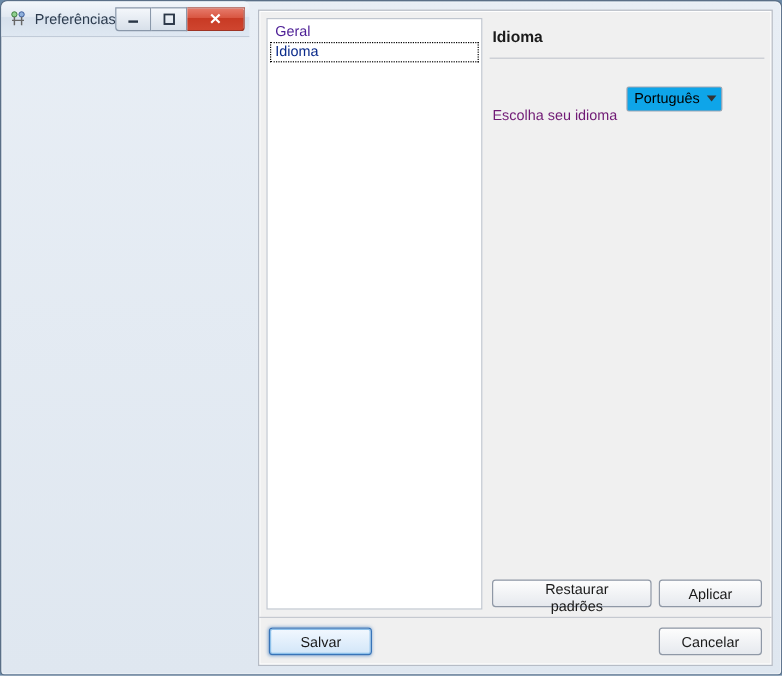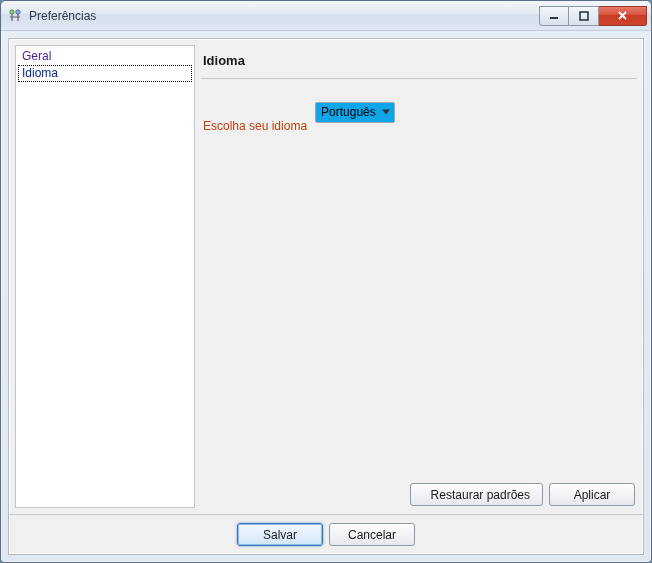--- a/index.html
+++ b/index.html
@@ -3,21 +3,21 @@
 <meta charset="utf-8">
 <style>
 * { box-sizing: border-box; margin: 0; padding: 0; font-family: "Segoe UI", Tahoma, sans-serif; font-size: 12px; }
 body { background: #6b8aa8; width: 652px; height: 563px; overflow: hidden; }
 
 .window {
   width: 652px; height: 563px;
   background: linear-gradient(to bottom, #e8eef5 0%, #dfe7f0 100%);
   border: 1px solid #5a6f87;
   border-radius: 6px 6px 4px 4px;
-  display: flex; flex-direction: column;
+  display: flex; flex-direction: row;
   box-shadow: 0 0 0 1px rgba(255,255,255,0.4) inset;
 }
 
 .titlebar {
   height: 30px; display: flex; align-items: center;
   padding: 0 2px 0 6px;
   background: linear-gradient(to bottom, #f3f7fb 0%, #e2e9f2 45%, #d6e0ec 46%, #dfe8f2 100%);
   border-radius: 5px 5px 0 0;
   border-bottom: 1px solid #c1cbd8;
 }
@@ -62,40 +62,40 @@
 }
 .page-title {
   font-weight: bold; font-size: 13px; color: #1a1a1a;
   padding: 8px 2px 10px 2px;
   border-bottom: 1px solid #c5c9d0;
 }
 .form-row {
   display: flex; align-items: center; gap: 8px;
   padding: 12px 2px;
 }
-.form-row label { color: #c2410c; margin-top: 28px; }
+.form-row label { color: #701a75; margin-top: 28px; }
 .select {
   border: 1px solid #9da6b3; background: #0ea5e9;
   height: 21px; padding: 0 18px 0 5px;
   display: inline-flex; align-items: center; position: relative;
   border-radius: 2px;
 }
 .select .caret {
   position: absolute; right: 4px; top: 50%; transform: translateY(-50%);
   width: 0; height: 0; border-left: 4px solid transparent; border-right: 4px solid transparent; border-top: 5px solid #333;
 }
 
 .main-footer {
   margin-top: auto; display: flex; justify-content: flex-end; gap: 6px;
   padding: 4px 2px 2px 2px;
 }
 
 .dialog-footer {
   border-top: 1px solid #c5c9d0;
-  padding: 8px; display: flex; justify-content: center; gap: 6px;
+  padding: 8px; display: flex; justify-content: space-between; gap: 6px;
 }
 
 button.btn {
   min-width: 86px; height: 23px; padding: 0 12px;
   background: linear-gradient(to bottom, #fdfdfd, #e6e9ee);
   border: 1px solid #8f98a6; border-radius: 3px;
   color: #1a1a1a; cursor: default;
 }
 button.btn.wide { min-width: 120px; padding-left: 20px; }
 button.btn.default {

